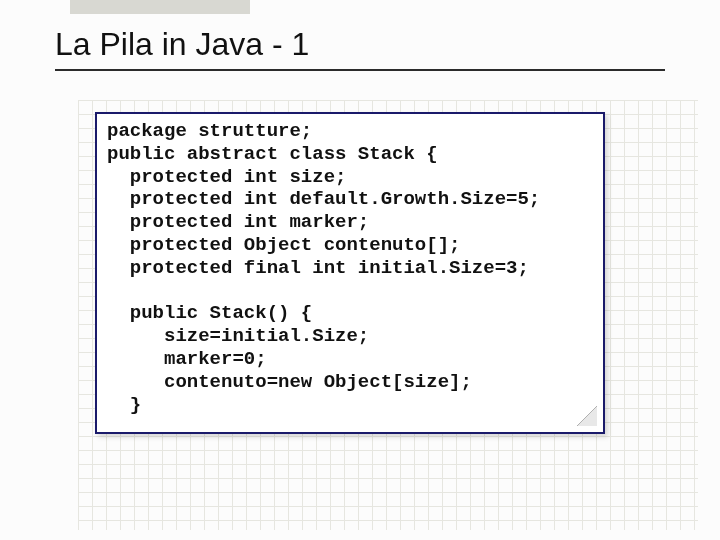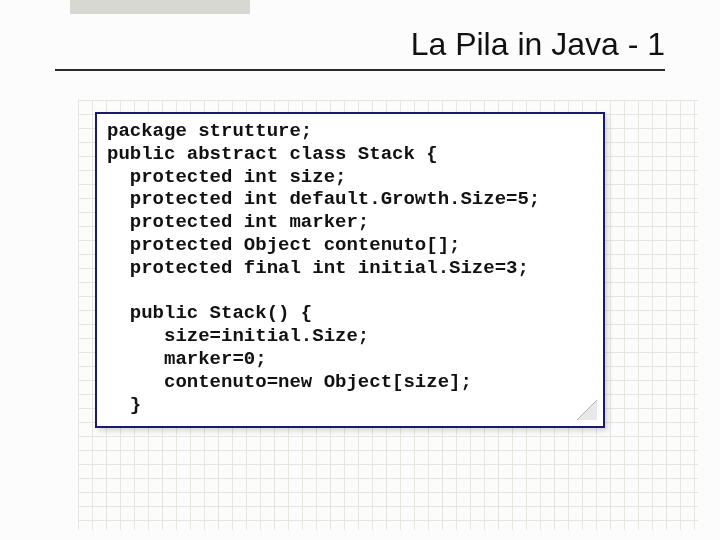--- a/index.html
+++ b/index.html
@@ -33,21 +33,20 @@
     top: 0;
     width: 180px;
     height: 14px;
     background: #d8d8d2;
   }
   .title-wrap {
     position: absolute;
     left: 55px;
     top: 26px;
     width: 610px;
-    text-align: right;
   }
   .title {
     font-size: 32px;
     color: #111;
     font-weight: normal;
     margin: 0;
     padding-bottom: 6px;
   }
   .title-underline {
     height: 2px;
@@ -55,21 +54,21 @@
     width: 100%;
   }
   .code-box {
     position: absolute;
     left: 95px;
     top: 112px;
     width: 510px;
     background: #ffffff;
     border: 2px solid #1a1a6a;
     box-shadow: 3px 3px 5px rgba(0,0,0,0.15);
-    padding: 6px 10px 10px 10px;
+    padding: 6px 10px 16px 10px;
     box-sizing: border-box;
   }
   .code-box pre {
     margin: 0;
     font-family: "Courier New", Courier, monospace;
     font-size: 19px;
     line-height: 1.2;
     color: #111;
     font-weight: bold;
     white-space: pre;

